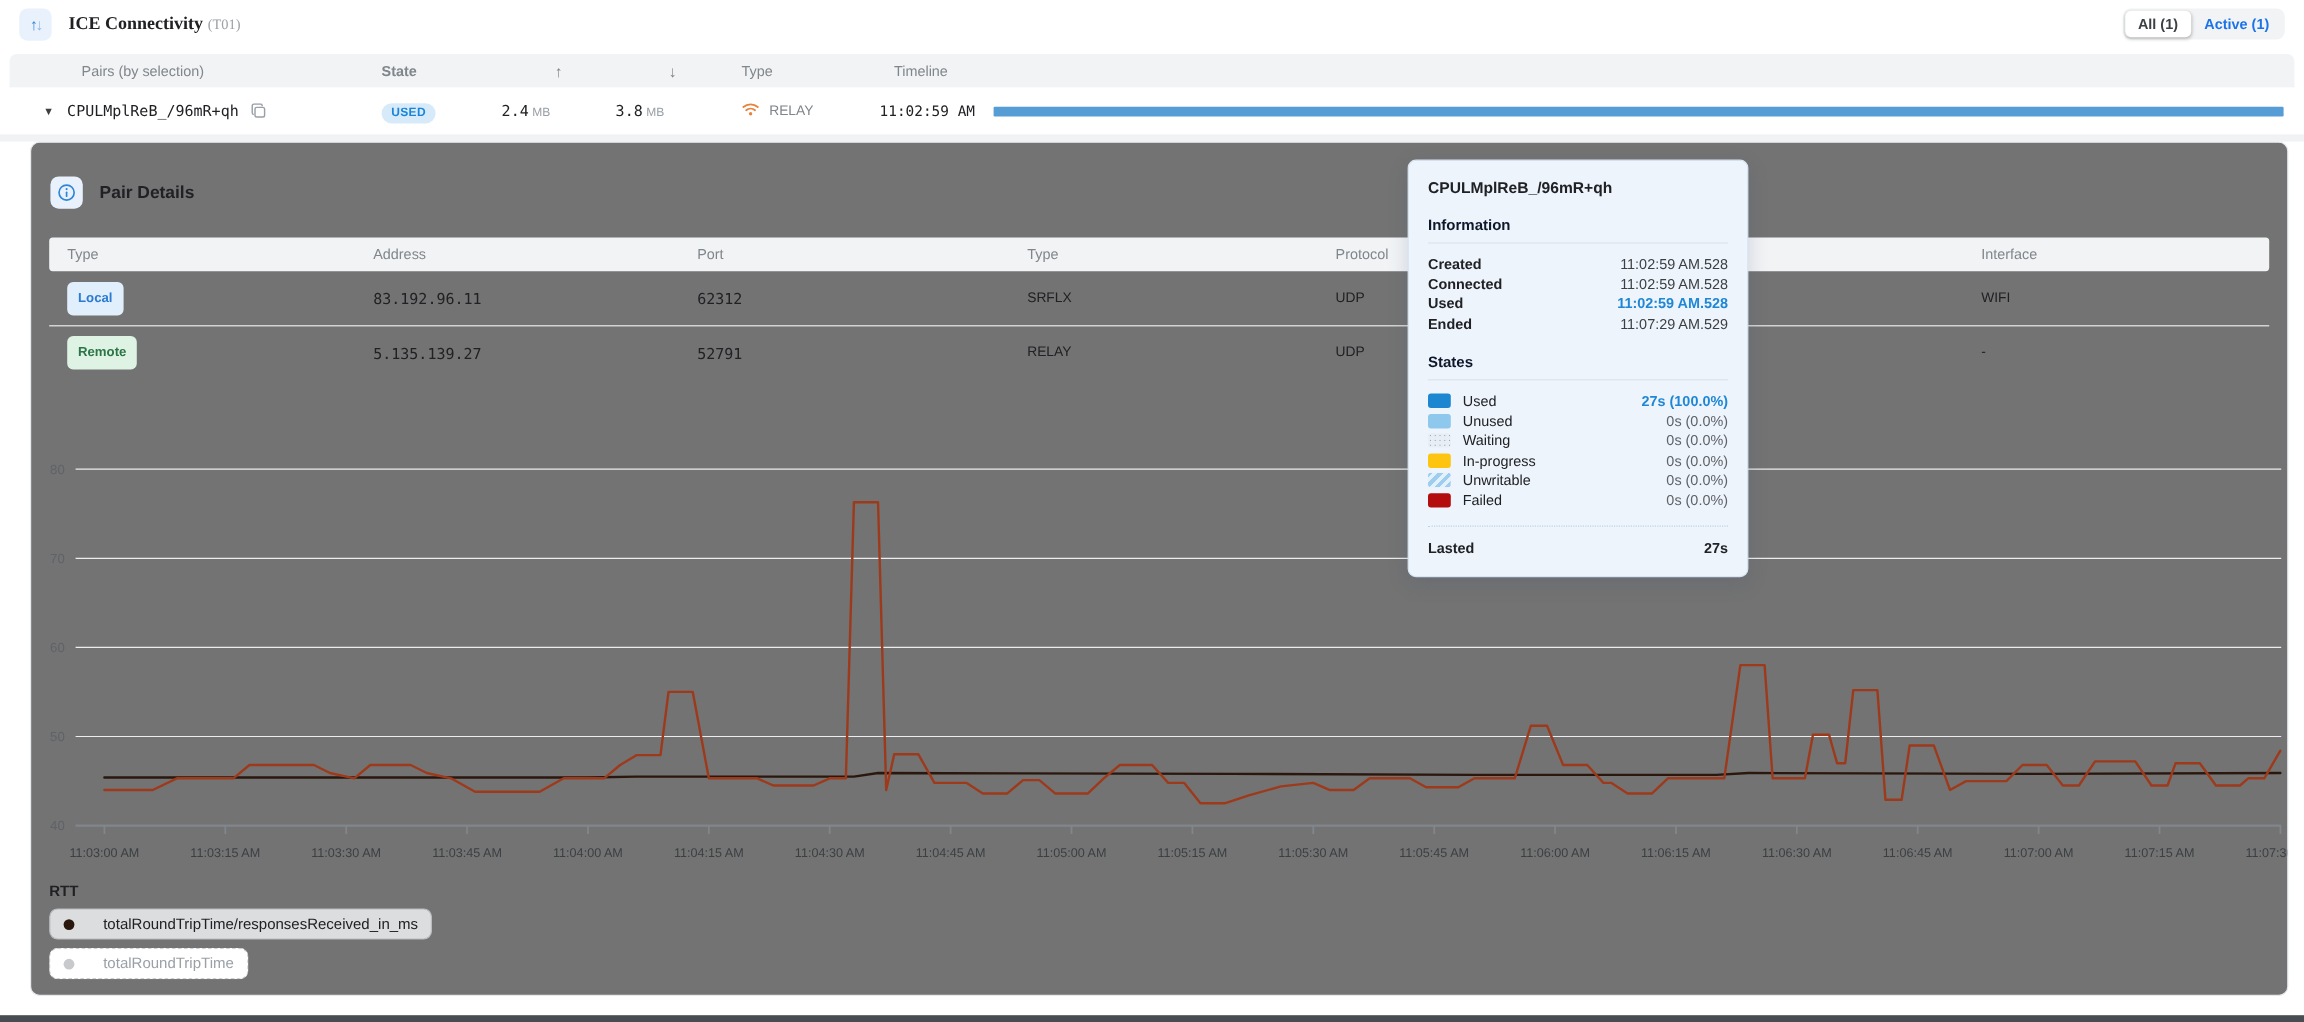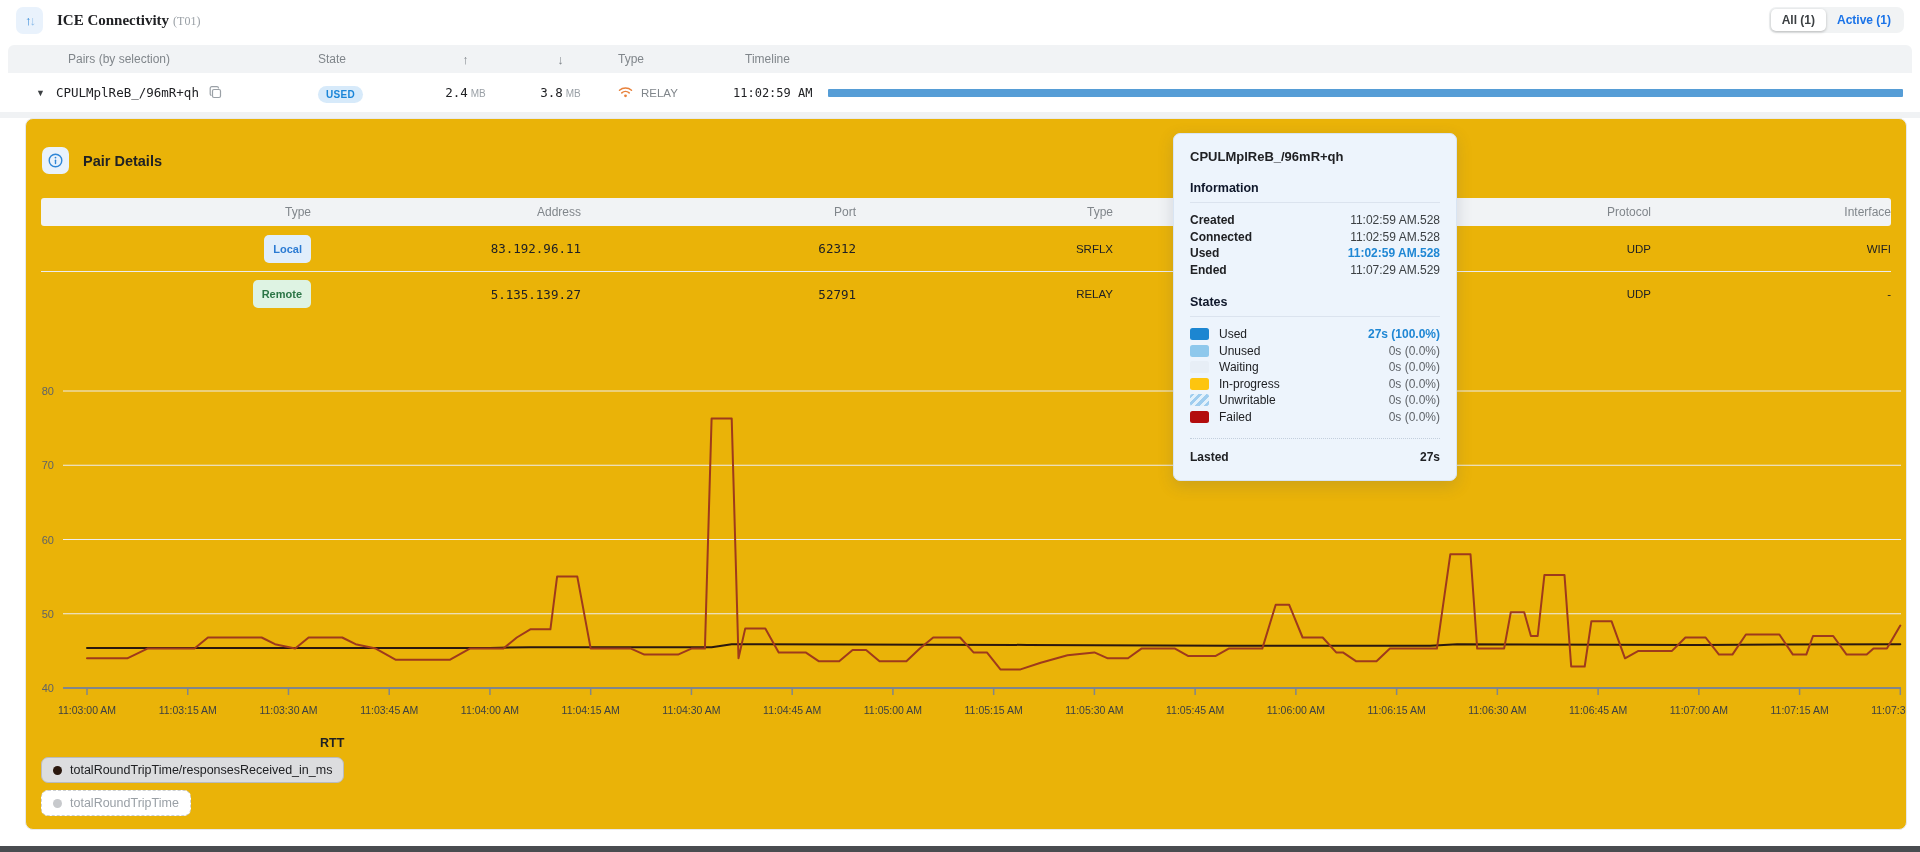--- a/index.html
+++ b/index.html
@@ -15,42 +15,42 @@
   .page-title .tag { font-weight:normal; color:#9aa0a6; font-size:12px; margin-left:4px; }
   .filter-seg { margin-left:auto; background:#f1f3f4; border-radius:7px; padding:2px; display:flex; }
   .filter-seg .fitem { padding:4px 11px; font-size:12px; font-weight:bold; color:#3c4043; border-radius:5px; cursor:pointer; }
   .filter-seg .fitem.sel { background:#fff; box-shadow:0 1px 3px rgba(0,0,0,.25); }
   .filter-seg .fitem.accent { color:#1a73e8; }
 
   
   .pairs-head, .pairs-row { position:absolute; left:8px; right:8px; display:grid; grid-template-columns:270px 112px 95px 95px 120px 1fr; align-items:center; padding-left:28px; }
   .pairs-head { top:45px; height:28px; background:#f1f3f5; border-radius:6px 6px 0 0; font-size:12px; color:#80868b; }
   .pairs-head .h-name { padding-left:32px; }
-  .pairs-head .h-state { padding-left:12px; }
+  .pairs-head .h-state { padding-left:12px;font-weight:bold; }
   .pairs-head .h-arrow { text-align:center; font-size:13px; }
   .pairs-head .h-type { padding-left:10px; }
   .pairs-head .h-tl { padding-left:17px; }
   .pairs-row { top:73px; height:39px; background:#fff; cursor:pointer; }
   .name-c { display:flex; align-items:center; }
   .caret { font-size:9px; color:#3c4043; margin-right:11px; cursor:pointer; }
   .pair-name { font-size:12.5px; color:#202124; }
   .copy-ic { margin-left:10px; cursor:pointer; display:inline-flex; }
   .state-c { padding-left:12px; }
   .badge-used { background:#d7eafa; color:#1a85d8; font-size:10px; font-weight:bold; padding:3px 8px; border-radius:9px; letter-spacing:.3px; }
-  .bytes-c { text-align:center; font-size:12.5px; color:#202124; }
+  .bytes-c { font-size:12.5px; color:#202124; }
   .bytes-c .unit { font-size:10px; color:#9aa0a6; margin-left:3px; }
   .type-c { padding-left:10px; display:flex; align-items:center; gap:8px; font-size:11.5px; color:#80868b; }
   .tl-c { display:flex; align-items:center; padding-left:5px; }
   .tl-time { font-size:12px; color:#202124; }
   .tl-bar { flex:1; height:8px; margin-left:16px; margin-right:9px; background:#569dd6; border-radius:1px; }
 
   .band-gap { position:absolute; top:112px; left:0; right:0; height:6px; background:#f0f2f4; }
 
   
-  .card { position:absolute; top:118px; left:25px; width:1882px; height:712px; background:#eab308; border:1px solid #e7e9ec; border-radius:8px;text-align:right; }
+  .card { position:absolute; top:118px; left:25px; width:1882px; height:712px; background:#737373; border:1px solid #e7e9ec; border-radius:8px; }
   .card-head { position:absolute; top:28px; left:16px; display:flex; align-items:center; }
   .info-btn { width:27px; height:27px; background:#e9f2fc; border-radius:7px; display:flex; align-items:center; justify-content:center; }
   .card-title { margin-left:14px; font-size:14.5px; font-weight:bold; color:#202124; }
 
   .details-head { position:absolute; top:79px; left:15px; right:15px; height:28px; background:#f1f3f5; border-radius:3px; display:grid; grid-template-columns:255px 270px 275px 257px 538px 1fr; align-items:center; padding-left:15px; font-size:12px; color:#80868b; }
   .details-rows { position:absolute; top:107px; left:15px; right:15px; }
   .d-row { height:45px; display:grid; grid-template-columns:255px 270px 275px 257px 538px 1fr; align-items:center; padding-left:15px; font-size:12px; color:#202124; }
   .d-row + .d-row { border-top:1px solid #ececee; }
   .kind-badge { display:inline-block; font-size:11px; font-weight:bold; padding:8px 9px; border-radius:5px; }
   .kind-local { background:#e1eefb; color:#2b7bd3; }
@@ -64,21 +64,21 @@
   .seg .sitem { padding:5px 12px; font-size:12px; color:#3c4043; cursor:pointer; border-left:1px solid #e0e2e6; line-height:15px; }
   .seg .sitem:first-child { border-left:none; }
   .seg .sitem.sel { background:#e8f1fd; color:#1a73e8; font-weight:bold; }
 
   .chart-wrap { position:absolute; top:260px; left:0; width:1880px; height:347px; }
 
   
   .legend { position:absolute; top:617px; left:15px; display:flex; gap:40px; align-items:flex-start; }
   .lgroup { display:flex; flex-direction:column; gap:7px; }
   .lgroup-label { font-size:12.5px; font-weight:bold; color:#202124; }
-  .chip { display:inline-flex; align-items:center; gap:8px; padding:5px 11px; border-radius:7px; font-size:12.5px; color:#202124; cursor:pointer; width:max-content; border:1px solid transparent; }
+  .chip { display:inline-flex; align-items:center; gap:24px; padding:5px 11px; border-radius:7px; font-size:12.5px; color:#202124; cursor:pointer; width:max-content; border:1px solid transparent; }
   .chip .dot { width:9px; height:9px; border-radius:50%; }
   .chip.sel-gray { background:#dcdddf; border-color:#b9bbbe; }
   .chip.sel-red { background:#f7dbcd; border-color:#eecab8; }
   .chip.unsel { background:#fff; border:1px dashed #cdd0d4; color:#9aa0a6; }
 
   
   .popup { position:absolute; top:133px; left:1173px; width:284px; background:#edf4fc; border:1px solid #d8e4f3; border-radius:7px; box-shadow:0 5px 16px rgba(60,80,110,.18); padding:15px 16px 14px; z-index:50; }
   .p-title { font-size:13px; font-weight:bold; color:#202124; }
   .p-sec { font-size:12.5px; font-weight:bold; color:#0f172a; margin-top:17px; }
   .p-hr { border:none; border-top:1px solid #dbe3ee; margin:7px 0 9px; }

